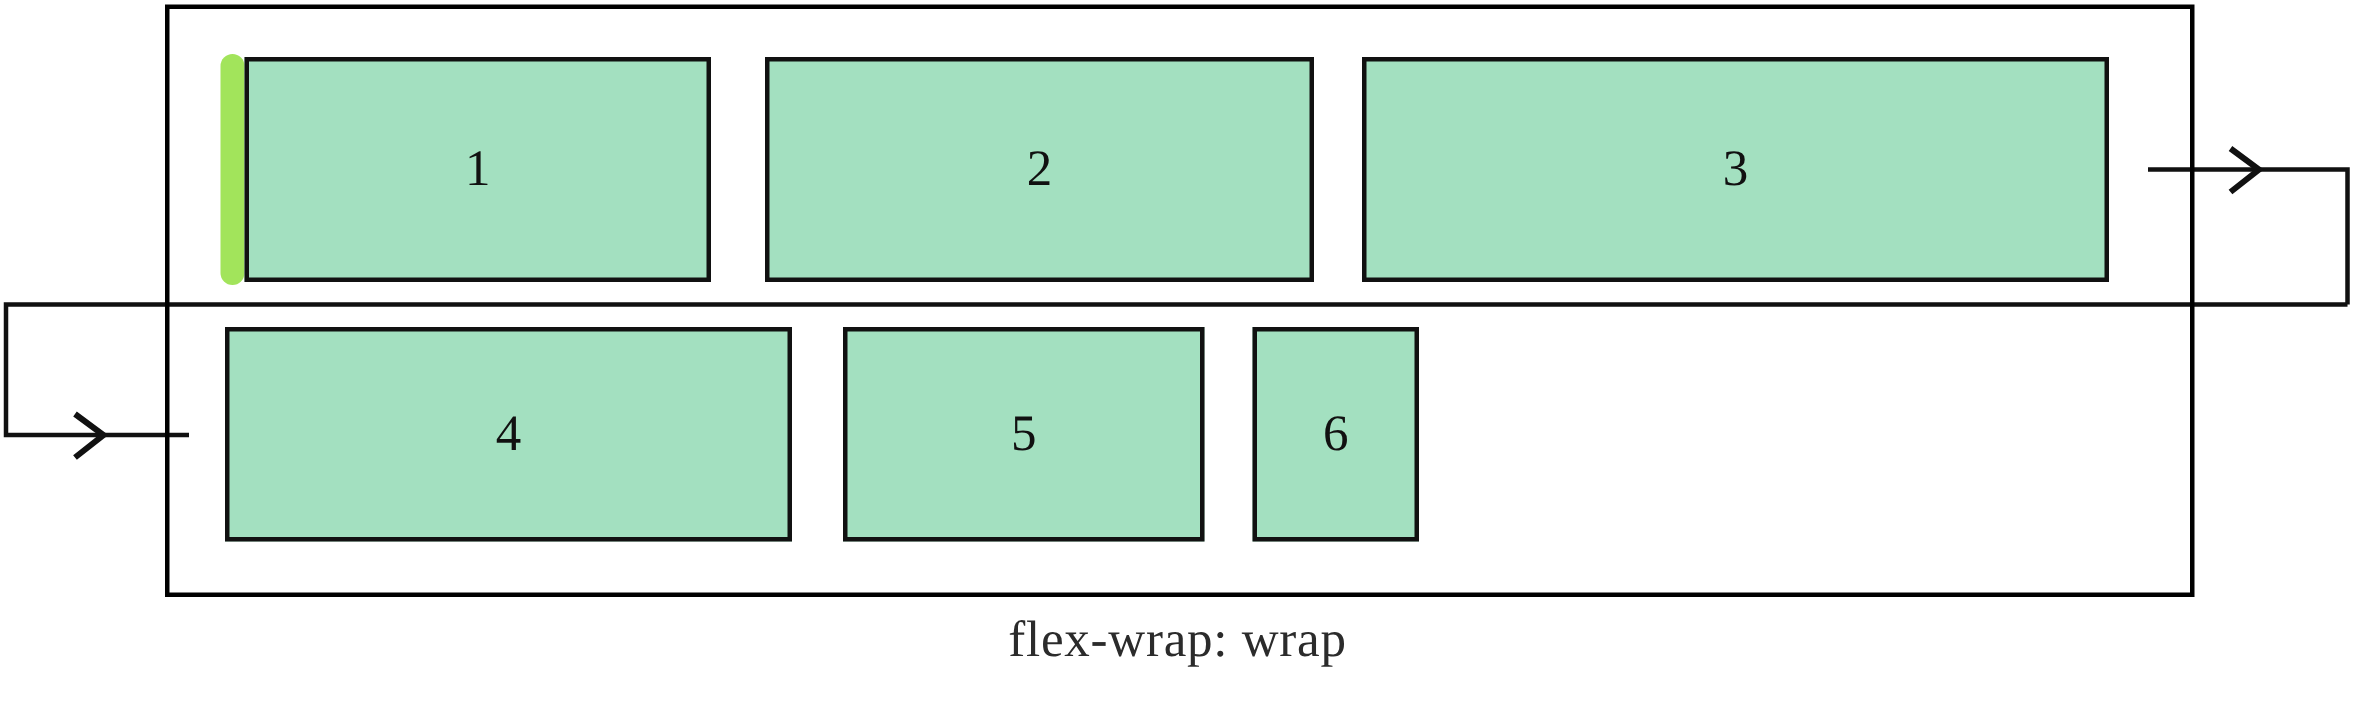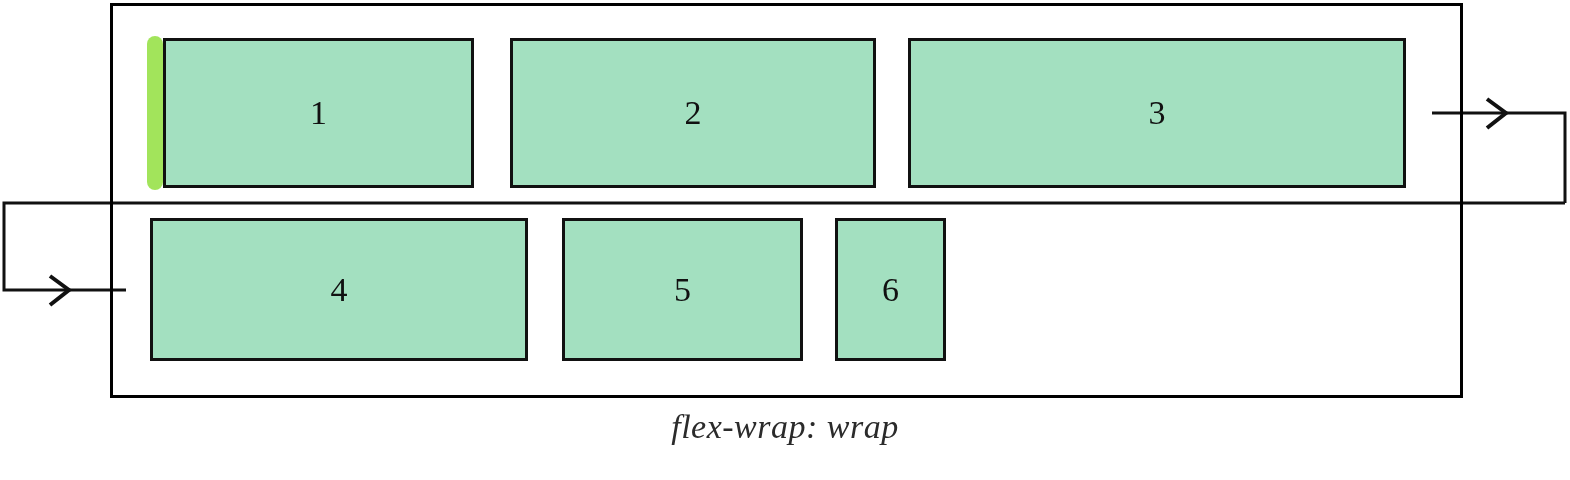--- a/index.html
+++ b/index.html
@@ -80,21 +80,20 @@
   }
 
   
   .caption {
     position: absolute;
     left: 0;
     top: 408px;
     width: 1570px;
     text-align: center;
     font-family: "Liberation Serif", serif;
-    font-style: italic;
     font-size: 34px;
     color: #2b2b2b;
     letter-spacing: 0.5px;
   }
 </style>
 </head>
 <body>
 
 <div id="stage">
 

